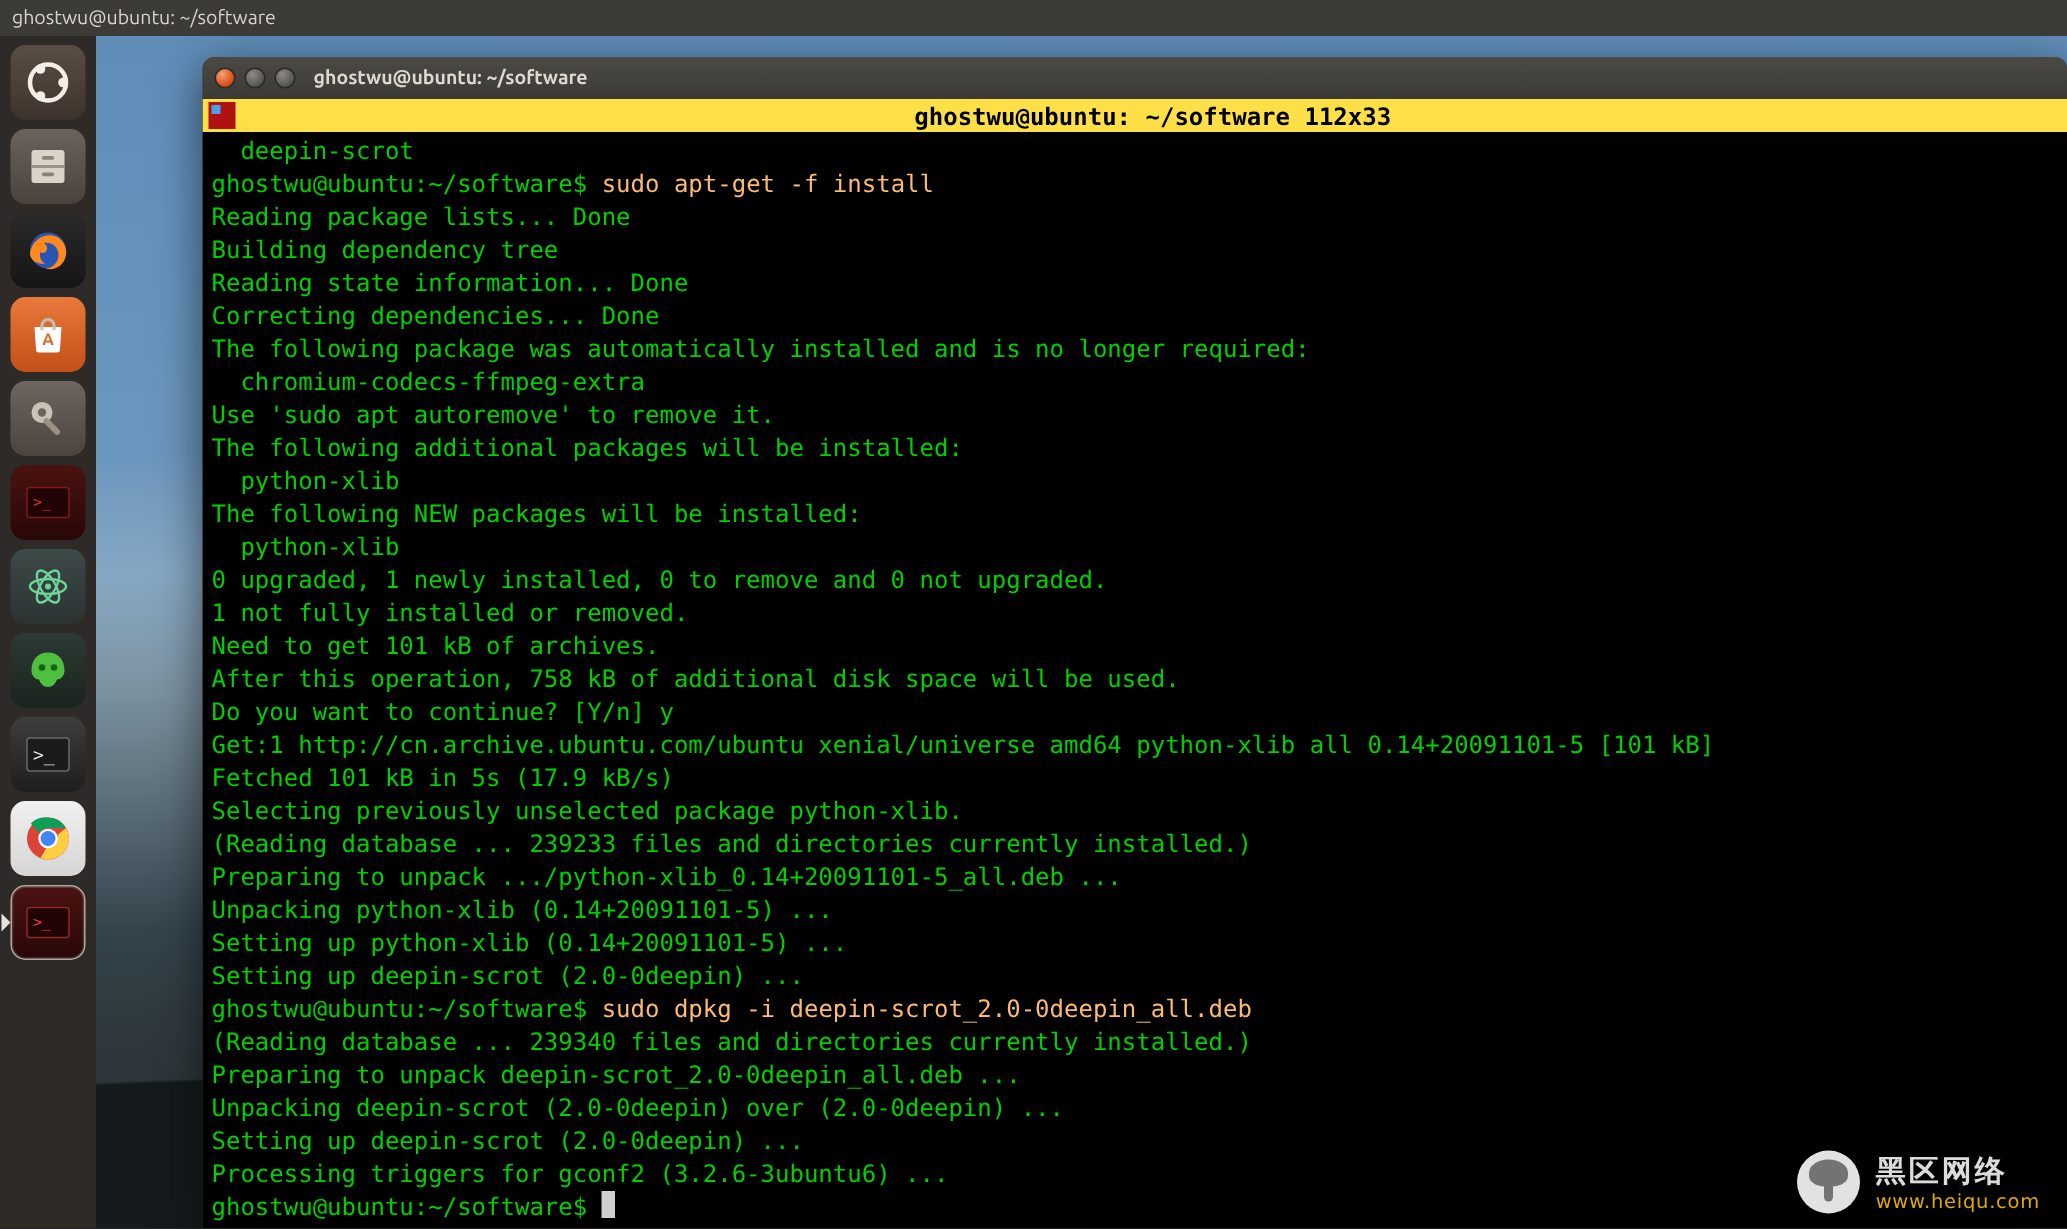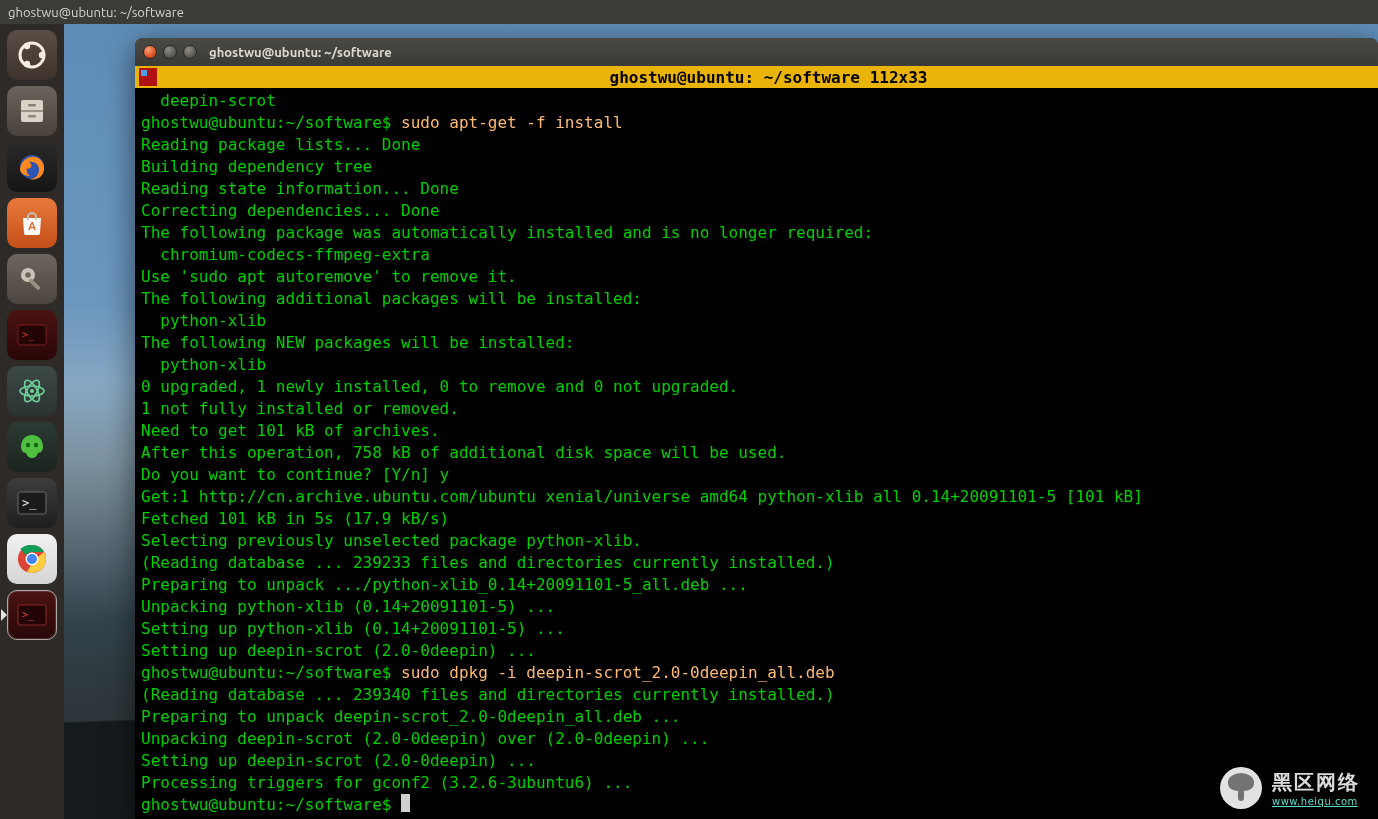--- a/index.html
+++ b/index.html
@@ -42,37 +42,37 @@
   .tile-term3   { background:linear-gradient(#4a1311,#290707); border:1px solid #aeaaa3; box-shadow:0 0 0 1px #fff2 inset; }
 
   
   .termwin { position:absolute; left:135px; top:38px; width:1243px; height:781px; background:#3c3b37; border-radius:8px 8px 0 0; box-shadow:0 8px 30px rgba(0,0,0,.55); overflow:hidden; z-index:6; }
   .titlebar { height:28px; display:flex; align-items:center; gap:6px; padding:0 8px; background:linear-gradient(#4a4944,#3b3a36); color:#ddd9d0; font-size:13px; font-weight:bold; }
   .wbtn { width:14px; height:14px; border-radius:50%; border:1px solid #2a2925; display:inline-block; }
   .wbtn.close { background:radial-gradient(circle at 35% 30%, #f7a078, #dd5321 60%, #a6320c); }
   .wbtn.min, .wbtn.max { background:radial-gradient(circle at 35% 30%, #8f8c85, #5e5c56 60%, #44423d); }
   .titlebar .title { margin-left:6px; }
 
-  .byobu-bar { height:22px; background:#eab308; color:#000; display:flex; align-items:center; font-family:"DejaVu Sans Mono","Ubuntu Mono",monospace; font-size:16px; padding:0 4px; }
+  .byobu-bar { height:22px; background:#fde047; color:#000; display:flex; align-items:center; font-family:"DejaVu Sans Mono","Ubuntu Mono",monospace; font-size:16px; padding:0 4px; }
   .byobu-bar .tile-ic { width:18px; height:18px; background:#b01212; margin-right:6px; position:relative; }
   .byobu-bar .tile-ic::before { content:""; position:absolute; left:2px; top:2px; width:6px; height:6px; background:#4ea0e8; }
   .byobu-bar .center { flex:1; text-align:center; font-weight:bold; color:#000; }
 
   .term-body { position:absolute; inset:50px 0 0 0; background:#000; color:#00d000; font-family:"DejaVu Sans Mono","Ubuntu Mono",monospace; font-size:16px; line-height:22px; padding:2px 6px; white-space:pre; overflow:hidden; }
   .term-body .w { color:#fdba74; }
   .term-body .cursor { display:inline-block; width:9px; height:18px; background:#cfcfcf; vertical-align:-2px; }
 
   
   .watermark { position:absolute; right:18px; bottom:10px; display:flex; align-items:center; gap:10px; z-index:20; opacity:.95; }
   .wm-logo { width:42px; height:42px; border-radius:50%; background:#efefef; position:relative; }
   .wm-logo::before { content:""; position:absolute; left:8px; top:6px; width:26px; height:18px; border-radius:50% 50% 40% 40%; background:#7a7a7a; }
   .wm-logo::after  { content:""; position:absolute; left:18px; top:20px; width:6px; height:14px; background:#7a7a7a; border-radius:3px; }
   .wm-text { color:#e7e7e7; text-align:left; font-family:"Microsoft YaHei","DejaVu Sans",sans-serif; }
   .wm-text .l1 { font-size:20px; font-weight:bold; letter-spacing:2px; }
-  .wm-text .l2 { font-size:10px; color:#5eead4; letter-spacing:.5px;text-decoration:underline; }
+  .wm-text .l2 { font-size:13px; color:#eab308; letter-spacing:.5px; }
 </style>
 </head>
 <body>
 
 <div class="top-panel">
   <span>ghostwu@ubuntu: ~/software</span>
 </div>
 
 <div class="wallpaper"></div>
 

